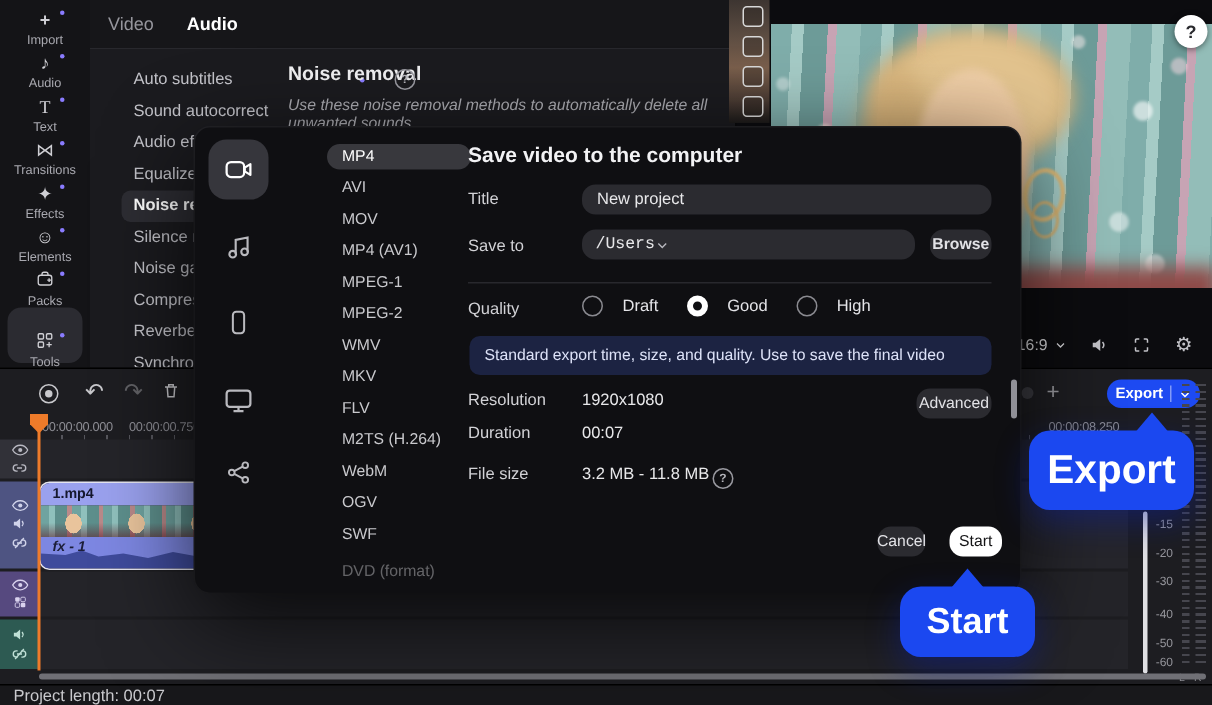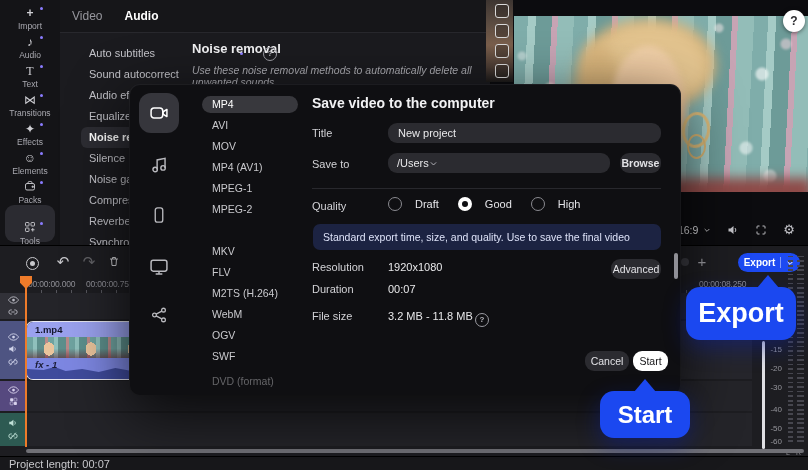--- a/index.html
+++ b/index.html
@@ -111,30 +111,30 @@
   .dotblock{position:absolute;left:768px;top:213px;width:38px;height:10px;opacity:.6;
             background:repeating-linear-gradient(90deg,#3f3f47 0 2px,transparent 2px 5px),
                        repeating-linear-gradient(180deg,#3f3f47 0 2px,transparent 2px 5px);}
 
   
   .dialog{left:130px;top:85px;width:550px;height:310px;background:#0f0f12;border-radius:10px;
           box-shadow:0 18px 60px rgba(0,0,0,.75),0 0 0 1px #242428;overflow:hidden;z-index:5;}
   .rail-box{position:absolute;left:9px;width:40px;height:40px;border-radius:12px;display:flex;
             align-items:center;justify-content:center;color:#b9b9be;cursor:pointer;}
   .rail-box.sel{background:#36363c;color:#fff;}
-  .fmt{position:absolute;left:72px;width:100px;height:21px;line-height:21px;padding-left:10px;font-size:10.5px;
+  .fmt{position:absolute;left:88px;width:100px;height:21px;line-height:21px;padding-left:10px;font-size:10.5px;
        color:#c9c9cd;border-radius:9px;box-sizing:border-box;cursor:pointer;}
   .fmt.sel{background:#38383d;color:#fff;height:17px;line-height:17px;width:96px;}
   .fmt.cut{opacity:.45;}
   .dlg-h{position:absolute;left:182px;top:10px;font-size:14px;font-weight:bold;color:#f2f2f4;}
   .flabel{position:absolute;left:182px;font-size:11px;color:#d2d2d6;}
   .fld{position:absolute;left:258px;height:20px;border-radius:9px;background:#2b2b30;border:none;color:#e8e8ea;
        font-size:11px;padding:0 10px;box-sizing:border-box;font-family:"Liberation Sans",sans-serif;}
   .sel-box{position:absolute;left:258px;width:222px;height:20px;border-radius:9px;background:#2b2b30;display:flex;
-           align-items:center;padding:0 9px;font-size:11px;color:#e8e8ea;cursor:pointer;box-sizing:border-box;}
+           align-items:center;padding:0 9px;font-size:11px;color:#e8e8ea;cursor:pointer;box-sizing:border-box;font-family:Liberation Mono, monospace;}
   .btn{position:absolute;height:20px;border-radius:9px;background:#2b2b30;color:#e2e2e6;font-size:10.5px;
        display:flex;align-items:center;justify-content:center;cursor:pointer;}
   .divider{position:absolute;left:182px;top:103px;width:349px;height:1px;background:#28282d;}
   .radio-row{position:absolute;left:258px;top:112px;display:flex;align-items:center;gap:13px;}
   .radio{width:12px;height:12px;border:1.5px solid #8a8a90;border-radius:50%;cursor:pointer;}
   .radio.sel{width:14px;height:14px;border:4.5px solid #fff;box-sizing:border-box;background:#0f0f12;}
   .rlabel{font-size:11px;color:#e4e4e8;margin-right:6px;}
   .banner{position:absolute;left:183px;top:139px;width:348px;height:26px;border-radius:7px;background:#1c2342;
           font-size:10.5px;color:#dde2f8;line-height:26px;padding-left:10px;box-sizing:border-box;}
   .dval{position:absolute;left:258px;font-size:11px;color:#e8e8ea;}
@@ -405,20 +405,21 @@
           <path d="M8.2 10.8l7.5-4M8.2 13.2l7.5 4" stroke="currentColor" stroke-width="1.7" fill="none"></path>
         </svg>
       </div>
 
     <div class="fmt sel" style="top:11px;">MP4</div>
     <div class="fmt" style="top:30px;">AVI</div>
     <div class="fmt" style="top:51px;">MOV</div>
     <div class="fmt" style="top:72px;">MP4 (AV1)</div>
     <div class="fmt" style="top:93px;">MPEG-1</div>
     <div class="fmt" style="top:114px;">MPEG-2</div>
+    <div class="fmt" style="top:135px;">WMV</div>
     <div class="fmt" style="top:156px;">MKV</div>
     <div class="fmt" style="top:177px;">FLV</div>
     <div class="fmt" style="top:198px;">M2TS (H.264)</div>
     <div class="fmt" style="top:219px;">WebM</div>
     <div class="fmt" style="top:240px;">OGV</div>
     <div class="fmt" style="top:261px;">SWF</div>
     <div class="fmt cut" style="top:286px;">DVD (format)</div>
 
     <div class="dlg-h">Save video to the computer</div>
     <span class="flabel" style="top:42px;">Title</span>
@@ -448,21 +449,21 @@
 
     <span class="flabel" style="top:176px;">Resolution</span>
     <span class="dval" style="top:176px;">1920x1080</span>
     <div class="btn" style="left:481px;top:174px;width:50px;">Advanced</div>
     <span class="flabel" style="top:198px;">Duration</span>
     <span class="dval" style="top:198px;">00:07</span>
     <span class="flabel" style="top:225px;">File size</span>
     <span class="dval" style="top:225px;">3.2 MB - 11.8 MB</span>
     <span class="abs" style="left:345px;top:223px;"><span class="qcirc">?</span></span>
 
-    <div class="btn" style="left:455px;top:266px;width:44px;">Cancel</div>
+    <div class="btn" style="left:455px;top:266px;width:32px;">Cancel</div>
     <div class="btn start-btn" style="left:503px;top:266px;width:35px;">Start</div>
     <div class="dlg-scroll"></div>
   </div>
 
   <div class="callout" style="left:686px;top:287px;width:110px;height:53px;font-size:27px;">
     <i style="left:71px;"></i>
     <span>Export</span>
   </div>
   <div class="callout" style="left:600px;top:391px;width:90px;height:47px;font-size:24px;">
     <i style="left:34px;"></i>

